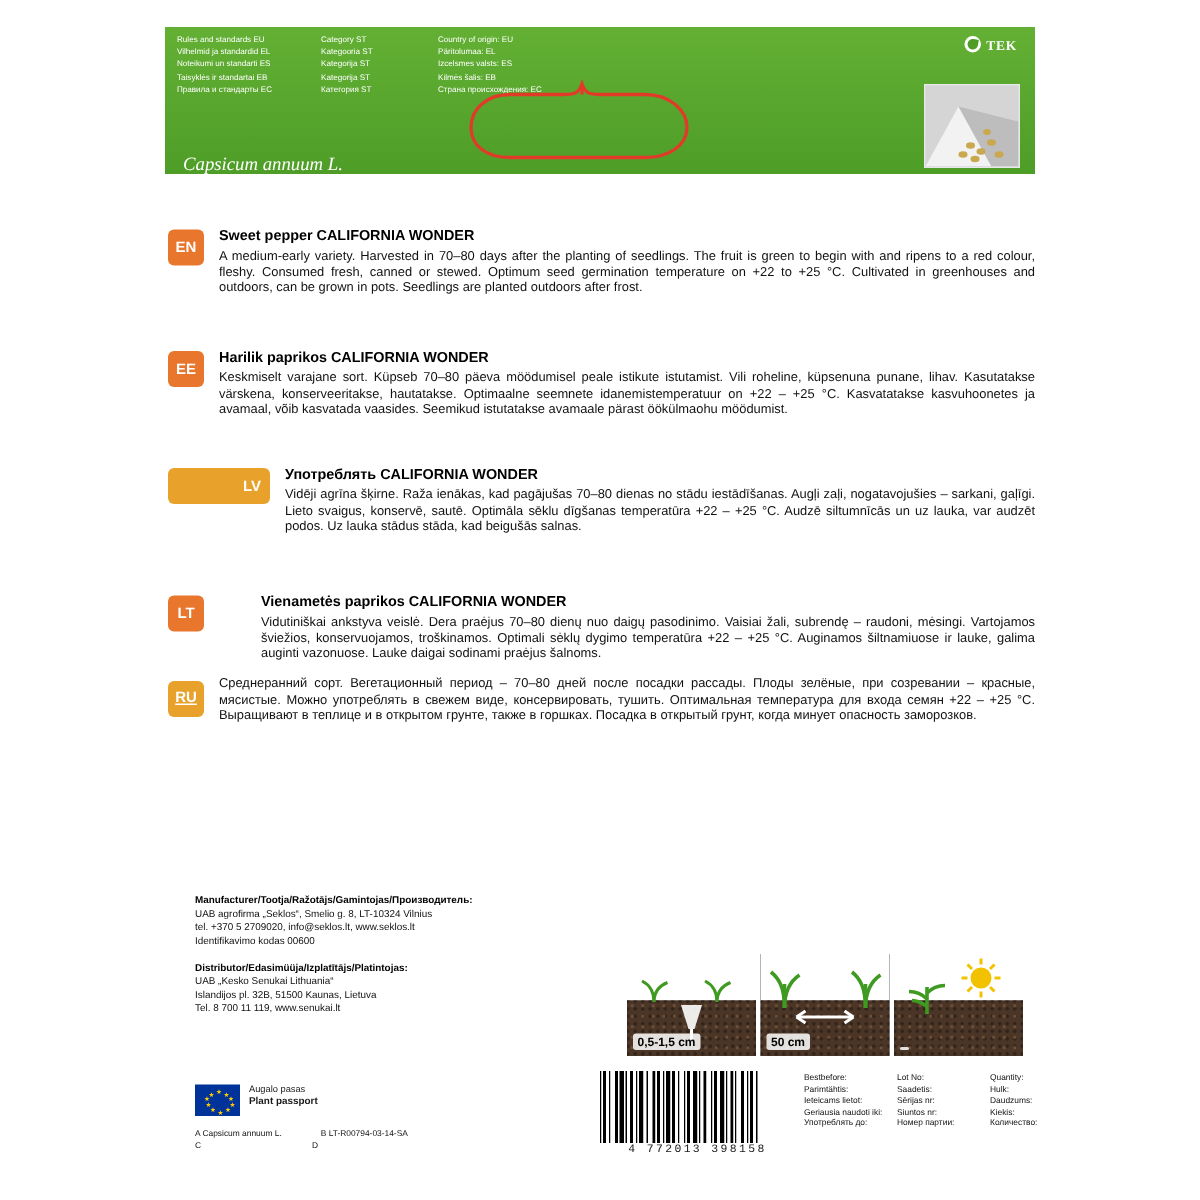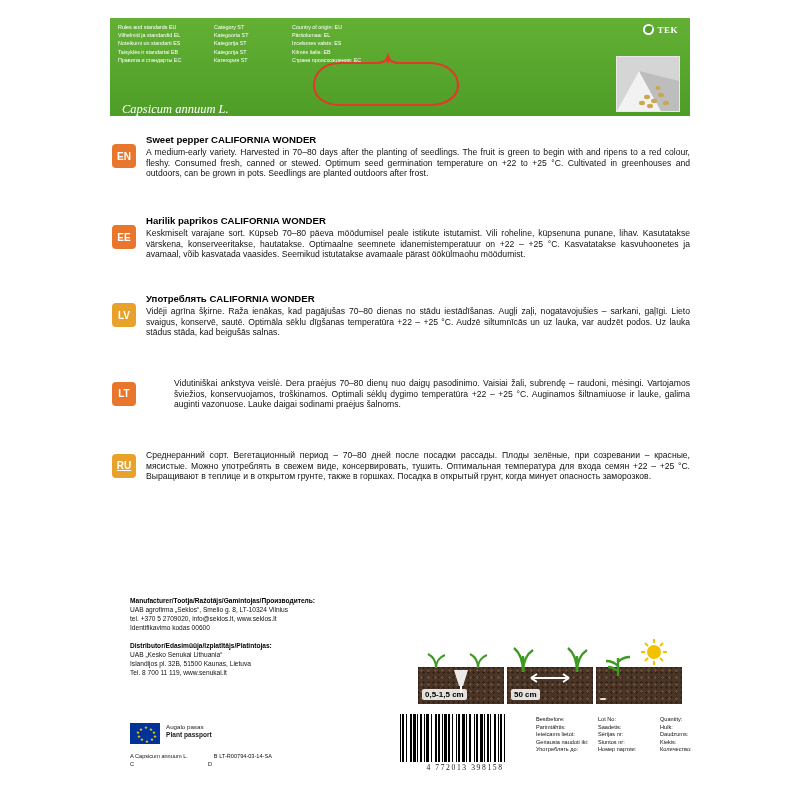--- a/index.html
+++ b/index.html
@@ -65,21 +65,21 @@
     position:absolute;left:112px;width:578px;display:flex;gap:10px;align-items:center;
   }
   .badge{
     width:24px;height:24px;flex:0 0 24px;
     border-radius:4px;
     color:#ffffff;font-size:10px;font-weight:bold;
     display:flex;align-items:center;justify-content:center;
   }
   .lang-body{flex:1;}
   .lang-title{
-    font-size:9.6px;font-weight:bold;color:#000;margin:0 0 1px 0;line-height:12px;
+    font-size:9.6px;font-weight:bold;color:#000;margin:18px 0 1px 0;line-height:12px;
   }
   .lang-text{
     font-size:8.6px;line-height:10.6px;color:#111;text-align:justify;margin:0;
   }
 
   
   .footer-left{position:absolute;left:130px;top:596px;width:260px;}
   .f-head{font-size:6.6px;font-weight:bold;color:#000;line-height:9px;}
   .f-text{font-size:6.6px;line-height:9px;color:#111;}
   .f-gap{height:9px;}
@@ -110,21 +110,21 @@
     position:absolute;left:4px;bottom:4px;
     background:rgba(255,255,255,.85);color:#000;
     font-size:8px;font-weight:bold;padding:1px 3px;border-radius:2px;margin-top:16px;
   }
 
   
   .barcode-wrap{position:absolute;left:400px;top:714px;width:130px;}
   .bars{height:48px;display:flex;align-items:flex-end;gap:0;}
   .bars i{display:block;background:#000;height:100%;}
   .bc-num{font-size:7.6px;letter-spacing:1.6px;text-align:center;margin-top:1px;
-    font-family:Liberation Serif, serif;}
+    font-family:Liberation Mono, monospace;}
 
   .bc-table{position:absolute;left:536px;top:716px;width:250px;
     font-size:5.6px;line-height:7.6px;color:#111;}
   .bc-table .row{display:flex;}
   .bc-table .col{width:62px;}
   .bc-table .col.w2{width:62px;}
   .bc-table .col.w3{width:62px;}
 </style>
 </head>
 <body>
@@ -201,30 +201,31 @@
 
   <div class="lang" style="top:215px;">
     <div class="badge" style="background:#e8762c;">EE</div>
     <div class="lang-body">
       <div class="lang-title">Harilik paprikos CALIFORNIA WONDER</div>
       <div class="lang-text">Keskmiselt varajane sort. Küpseb 70–80 päeva möödumisel peale istikute istutamist. Vili roheline, küpsenuna punane, lihav. Kasutatakse värskena, konserveeritakse, hautatakse. Optimaalne seemnete idanemistemperatuur on +22 – +25 °C. Kasvatatakse kasvuhoonetes ja avamaal, võib kasvatada vaasides. Seemikud istutatakse avamaale pärast öökülmaohu möödumist.</div>
     </div>
   </div>
 
   <div class="lang" style="top:293px;">
-    <div class="badge" style="background:#e8a22c;">LV</div>
+    <div class="badge" style="background:#e8a22c;padding-left:44px;">LV</div>
     <div class="lang-body">
       <div class="lang-title">Употреблять CALIFORNIA WONDER</div>
       <div class="lang-text">Vidēji agrīna šķirne. Raža ienākas, kad pagājušas 70–80 dienas no stādu iestādīšanas. Augļi zaļi, nogatavojušies – sarkani, gaļīgi. Lieto svaigus, konservē, sautē. Optimāla sēklu dīgšanas temperatūra +22 – +25 °C. Audzē siltumnīcās un uz lauka, var audzēt podos. Uz lauka stādus stāda, kad beigušās salnas.</div>
     </div>
   </div>
 
   <div class="lang" style="top:378px;gap:38px;">
     <div class="badge" style="background:#e8762c;">LT</div>
     <div class="lang-body">
+      <div class="lang-title">Vienametės paprikos CALIFORNIA WONDER</div>
       <div class="lang-text">Vidutiniškai ankstyva veislė. Dera praėjus 70–80 dienų nuo daigų pasodinimo. Vaisiai žali, subrendę – raudoni, mėsingi. Vartojamos šviežios, konservuojamos, troškinamos. Optimali sėklų dygimo temperatūra +22 – +25 °C. Auginamos šiltnamiuose ir lauke, galima auginti vazonuose. Lauke daigai sodinami praėjus šalnoms.</div>
     </div>
   </div>
 
   <div class="lang" style="top:450px;">
     <div class="badge" style="background:#e8a22c;text-decoration:underline;">RU</div>
     <div class="lang-body">
       <div class="lang-text">Среднеранний сорт. Вегетационный период – 70–80 дней после посадки рассады. Плоды зелёные, при созревании – красные, мясистые. Можно употреблять в свежем виде, консервировать, тушить. Оптимальная температура для входа семян +22 – +25 °C. Выращивают в теплице и в открытом грунте, также в горшках. Посадка в открытый грунт, когда минует опасность заморозков.</div>
     </div>
   </div>

